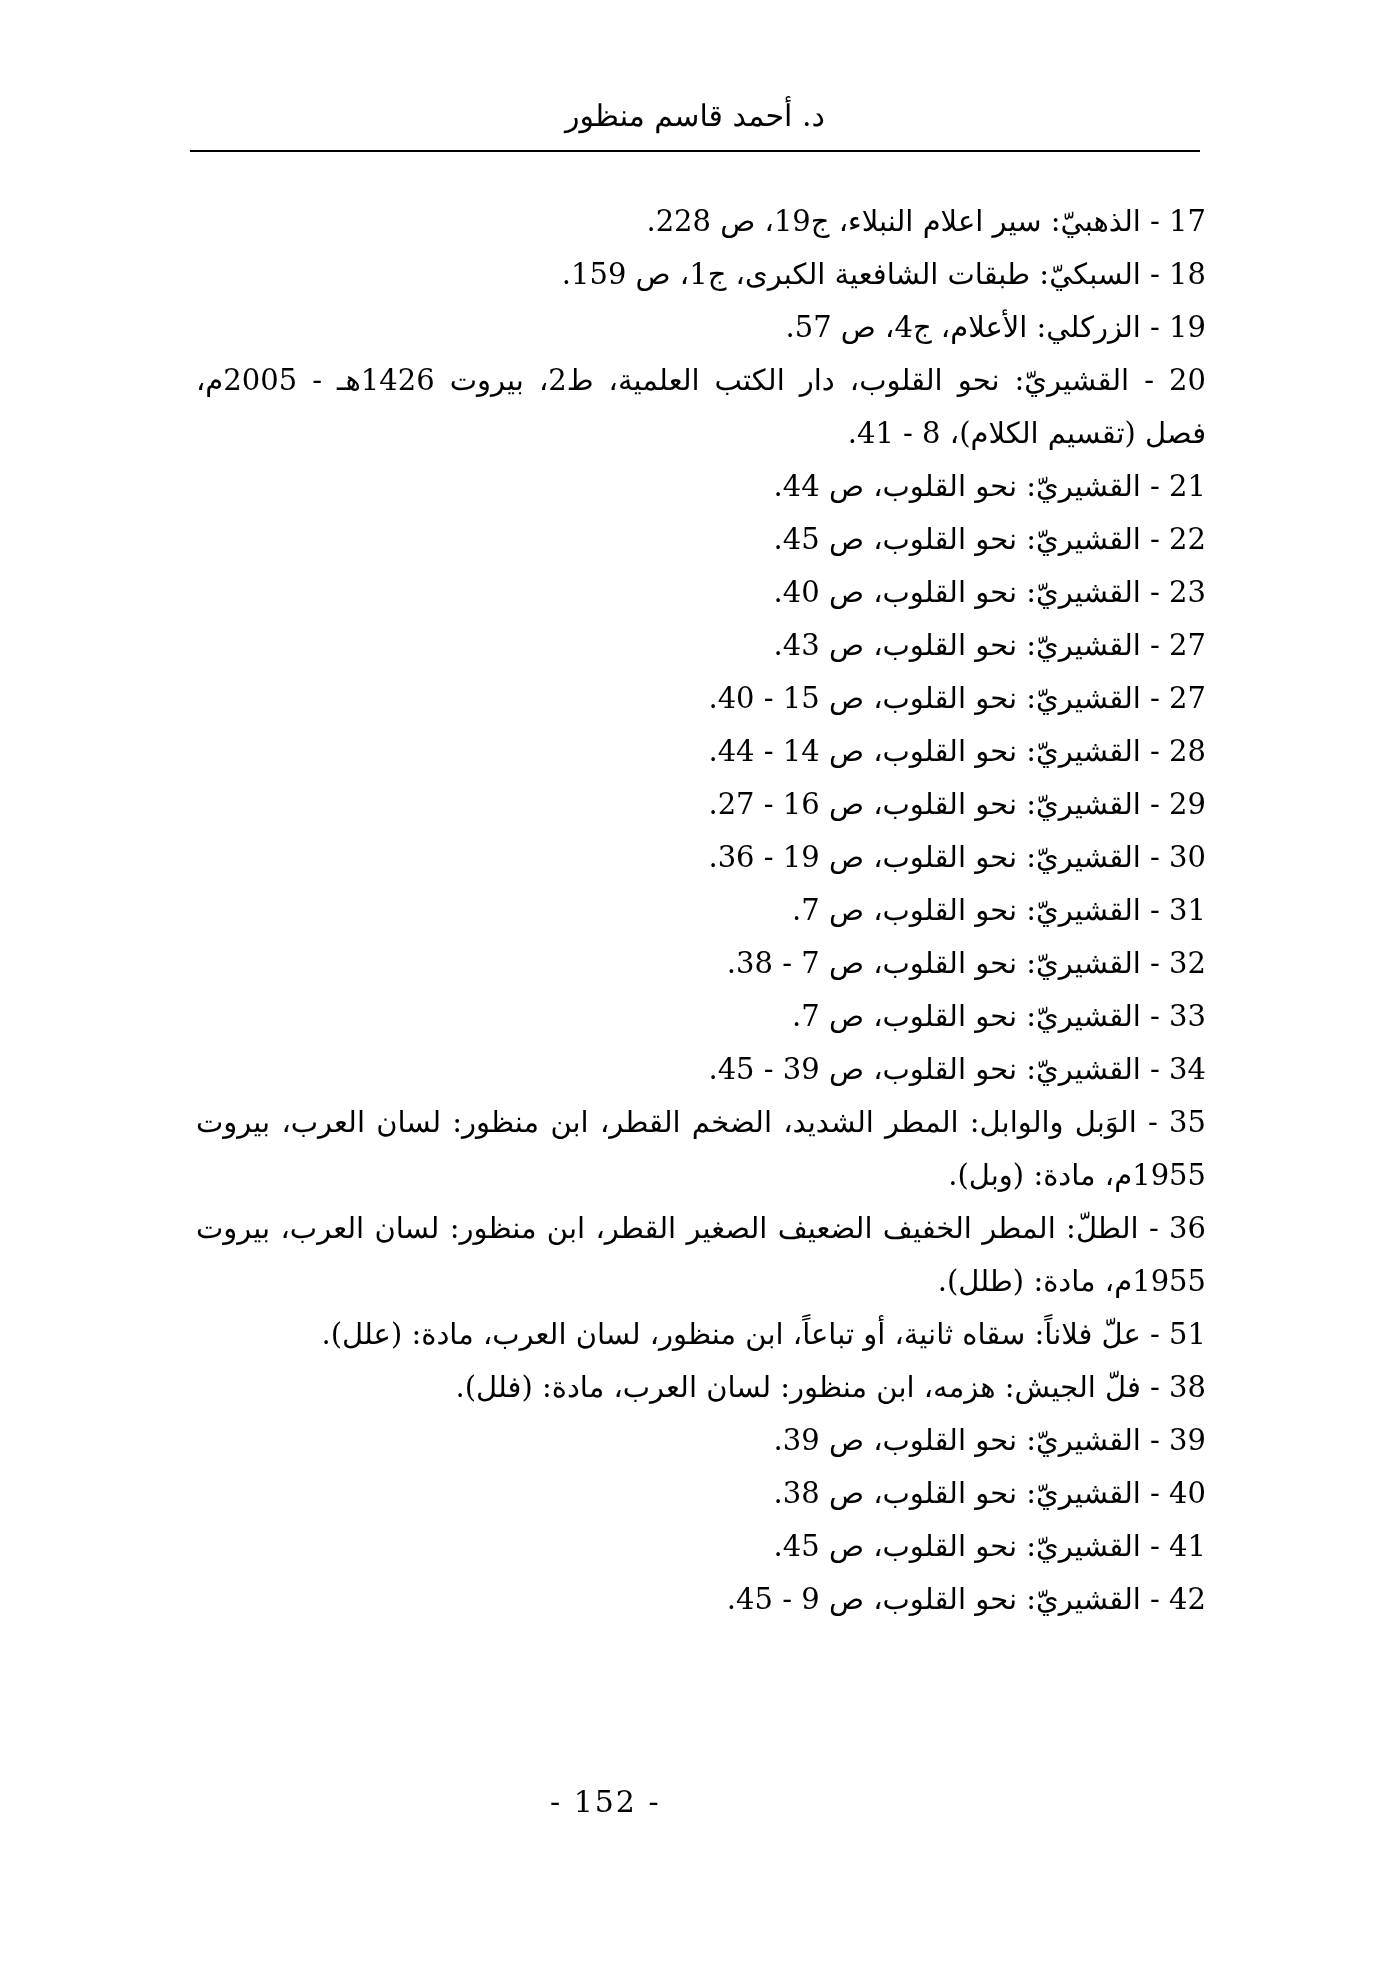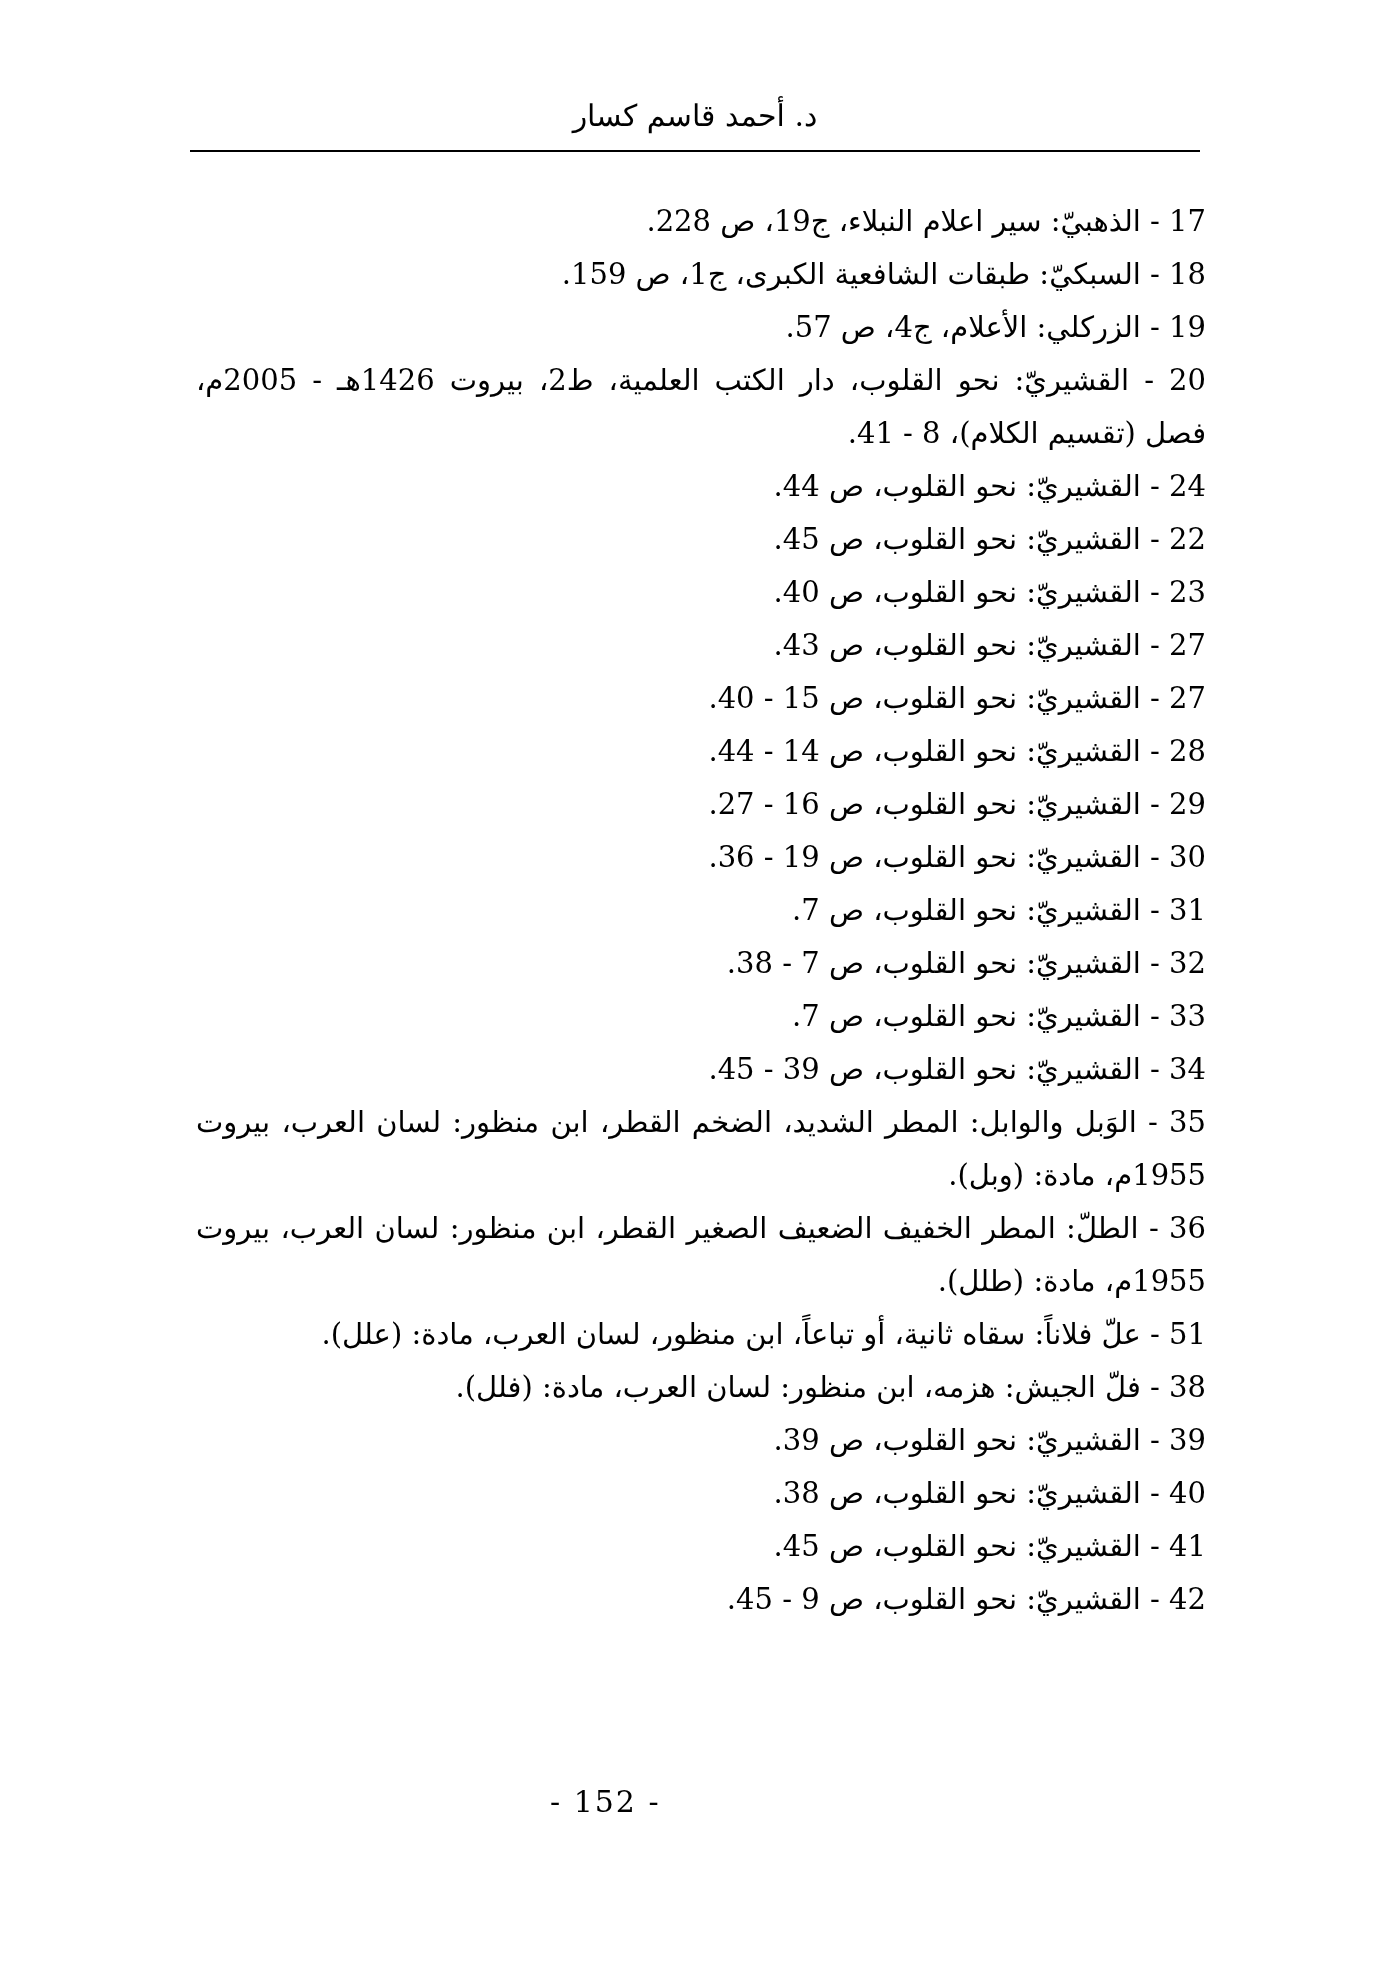--- a/index.html
+++ b/index.html
@@ -56,29 +56,29 @@
       font-size: 30px;
       line-height: 40px;
       direction: ltr;
       letter-spacing: 2px;
     }
   </style>
 </head>
 <body>
 
 <div class="page">
-  <div class="running-header">د. أحمد قاسم كسار</div>
+  <div class="running-header">د. أحمد قاسم منظور</div>
   <div class="header-rule"></div>
 
   <div class="notes">
     <p class="note">17 - الذهبيّ: سير اعلام النبلاء، ج19، ص 228.</p>
     <p class="note">18 - السبكيّ: طبقات الشافعية الكبرى، ج1، ص 159.</p>
     <p class="note">19 - الزركلي: الأعلام، ج4، ص 57.</p>
     <p class="note multi">20 - القشيريّ: نحو القلوب، دار الكتب العلمية، ط2، بيروت 1426هـ - 2005م، فصل (تقسيم الكلام)، 8 - 41.</p>
-    <p class="note">24 - القشيريّ: نحو القلوب، ص 44.</p>
+    <p class="note">21 - القشيريّ: نحو القلوب، ص 44.</p>
     <p class="note">22 - القشيريّ: نحو القلوب، ص 45.</p>
     <p class="note">23 - القشيريّ: نحو القلوب، ص 40.</p>
     <p class="note">27 - القشيريّ: نحو القلوب، ص 43.</p>
     <p class="note">27 - القشيريّ: نحو القلوب، ص 15 - 40.</p>
     <p class="note">28 - القشيريّ: نحو القلوب، ص 14 - 44.</p>
     <p class="note">29 - القشيريّ: نحو القلوب، ص 16 - 27.</p>
     <p class="note">30 - القشيريّ: نحو القلوب، ص 19 - 36.</p>
     <p class="note">31 - القشيريّ: نحو القلوب، ص 7.</p>
     <p class="note">32 - القشيريّ: نحو القلوب، ص 7 - 38.</p>
     <p class="note">33 - القشيريّ: نحو القلوب، ص 7.</p>

